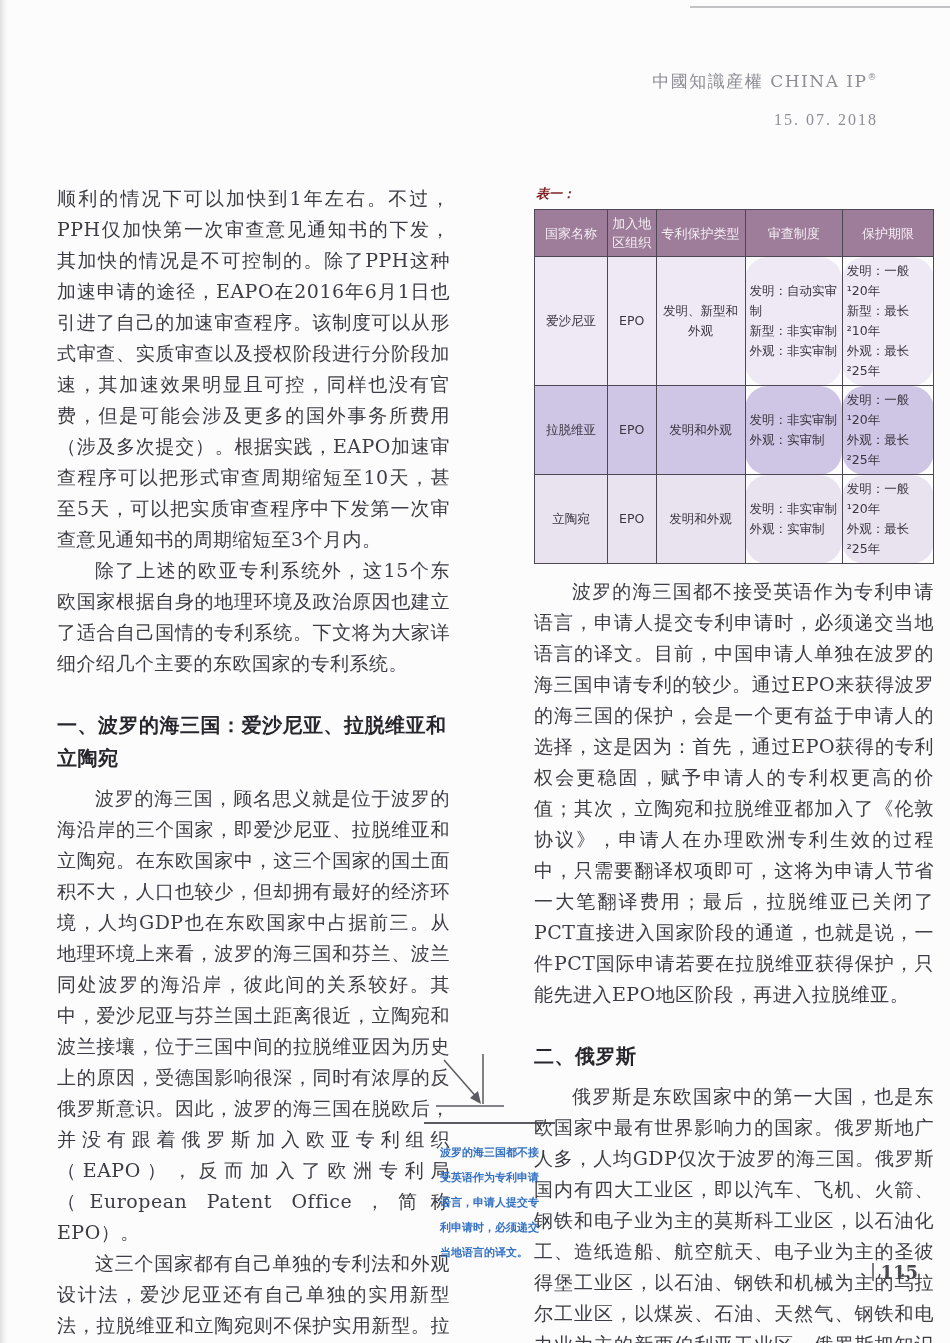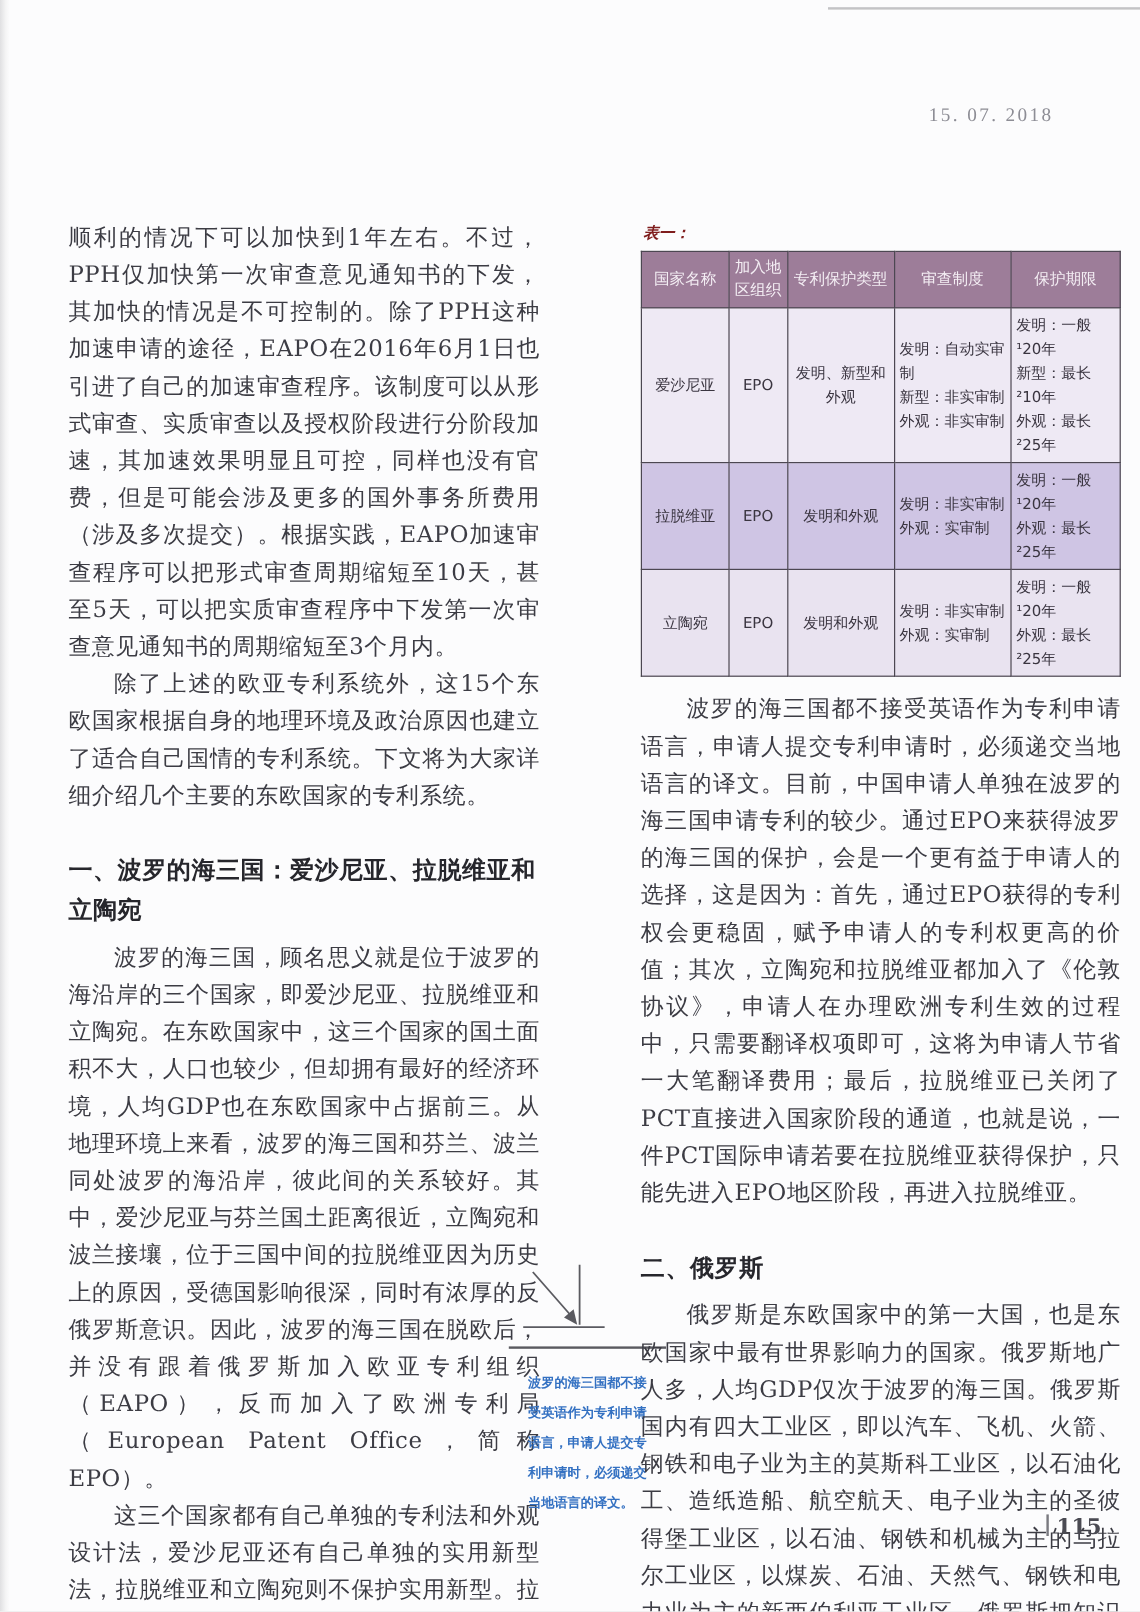--- a/index.html
+++ b/index.html
@@ -58,21 +58,21 @@
   }
   table.patent th,table.patent td{
     border:1.5px solid #4c4752;
     padding:4px 4px;vertical-align:middle;
   }
   table.patent th{
     background:#9d7d99;color:#f4eef4;font-weight:normal;
     text-align:center;font-size:13px;line-height:19px;
   }
   td.c-center{text-align:center;}
-  td.c-left{text-align:left;padding-left:6px;}
+  td.c-left{text-align:left;padding-left:6px;border-radius:23px;}
   tr.r0 td{background:#eee9f4;}
   tr.r1 td{background:#cfc5e4;}
   tr.r2 td{background:#e9e3f0;}
   .col-w1{width:72px}.col-w2{width:48px}.col-w3{width:88px}.col-w4{width:96px}.col-w5{width:90px}
   .tbl-wrap{margin-bottom:12px;}
   
   .callout{
     position:absolute;left:424px;top:1052px;width:131px;
     font-family:"DejaVu Sans","Liberation Sans",sans-serif;
   }
@@ -94,20 +94,21 @@
   }
 </style>
 </head>
 <body>
 
 <div class="page">
   <div class="scan-edge-left"></div>
   <div class="scan-edge-top"></div>
 
   <div class="header">
+    <div class="brand"><span>中國知識産權 CHINA IP</span><sup>®</sup></div>
     <div class="pub-date">15. 07. 2018</div>
   </div>
 
   <div class="col col-left">
     <p class="body">顺利的情况下可以加快到1年左右。不过，PPH仅加快第一次审查意见通知书的下发，其加快的情况是不可控制的。除了PPH这种加速申请的途径，EAPO在2016年6月1日也引进了自己的加速审查程序。该制度可以从形式审查、实质审查以及授权阶段进行分阶段加速，其加速效果明显且可控，同样也没有官费，但是可能会涉及更多的国外事务所费用（涉及多次提交）。根据实践，EAPO加速审查程序可以把形式审查周期缩短至10天，甚至5天，可以把实质审查程序中下发第一次审查意见通知书的周期缩短至3个月内。</p>
     <p class="body indent">除了上述的欧亚专利系统外，这15个东欧国家根据自身的地理环境及政治原因也建立了适合自己国情的专利系统。下文将为大家详细介绍几个主要的东欧国家的专利系统。</p>
     <h3 class="section">一、波罗的海三国：爱沙尼亚、拉脱维亚和立陶宛</h3>
     <p class="body indent">波罗的海三国，顾名思义就是位于波罗的海沿岸的三个国家，即爱沙尼亚、拉脱维亚和立陶宛。在东欧国家中，这三个国家的国土面积不大，人口也较少，但却拥有最好的经济环境，人均GDP也在东欧国家中占据前三。从地理环境上来看，波罗的海三国和芬兰、波兰同处波罗的海沿岸，彼此间的关系较好。其中，爱沙尼亚与芬兰国土距离很近，立陶宛和波兰接壤，位于三国中间的拉脱维亚因为历史上的原因，受德国影响很深，同时有浓厚的反俄罗斯意识。因此，波罗的海三国在脱欧后，并没有跟着俄罗斯加入欧亚专利组织（EAPO），反而加入了欧洲专利局（European Patent Office，简称EPO）。</p>
     <p class="body indent">这三个国家都有自己单独的专利法和外观设计法，爱沙尼亚还有自己单独的实用新型法，拉脱维亚和立陶宛则不保护实用新型。拉脱维亚和立陶宛的发明没有实质审查程序，但是外观设计需要经过实质审查才能获得授权；爱沙尼亚的发明授权需要经过实质审查，外观设计和新型则无需实质审查。这三个国家专利保护情况，请查看表一。</p>
   </div>

